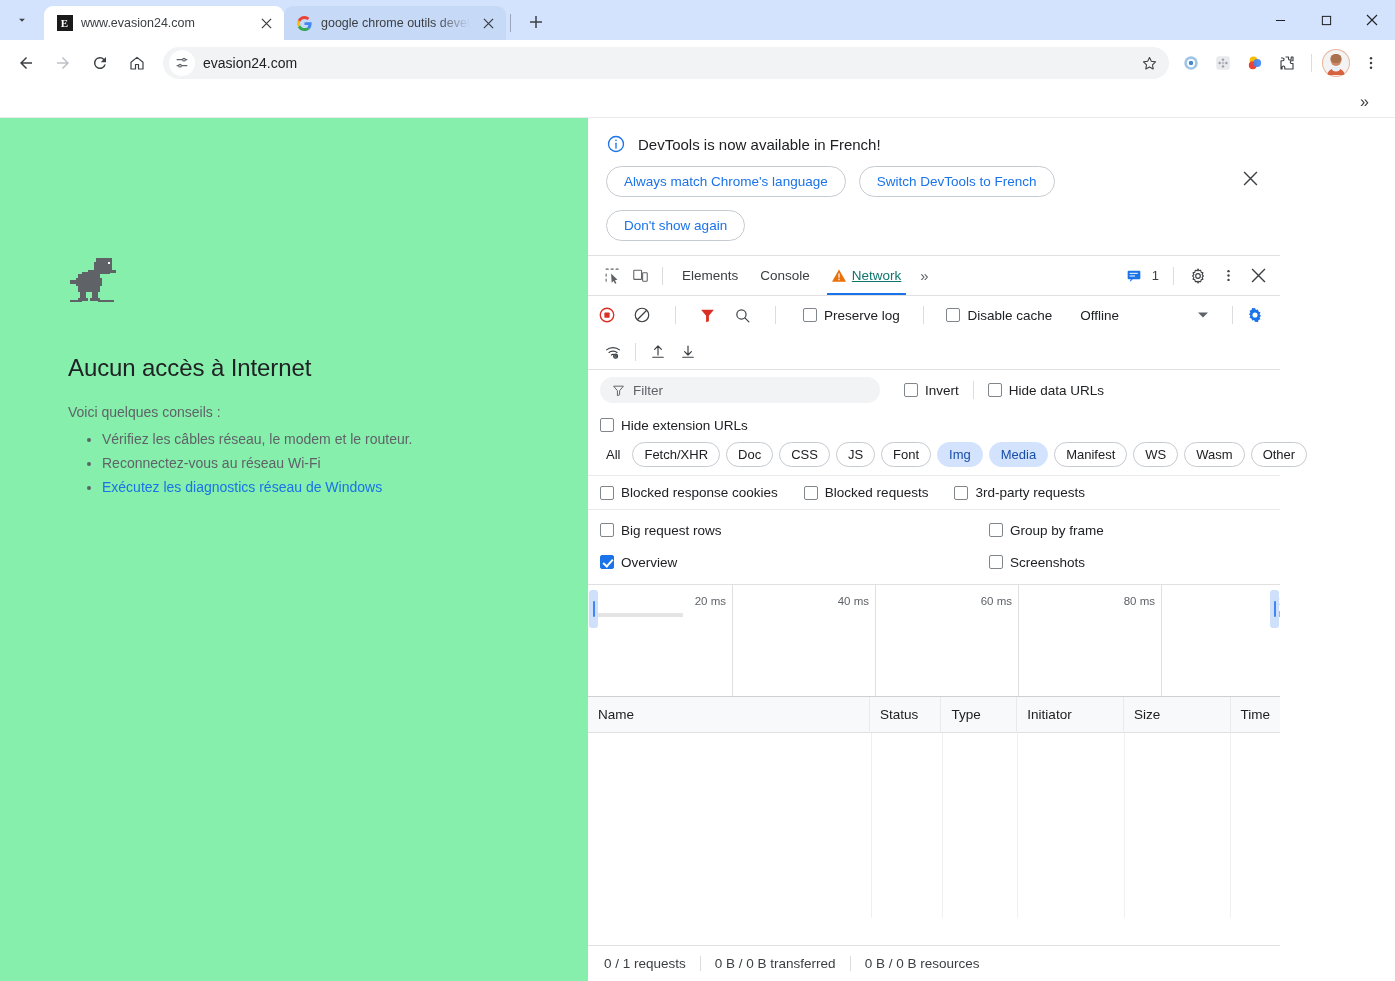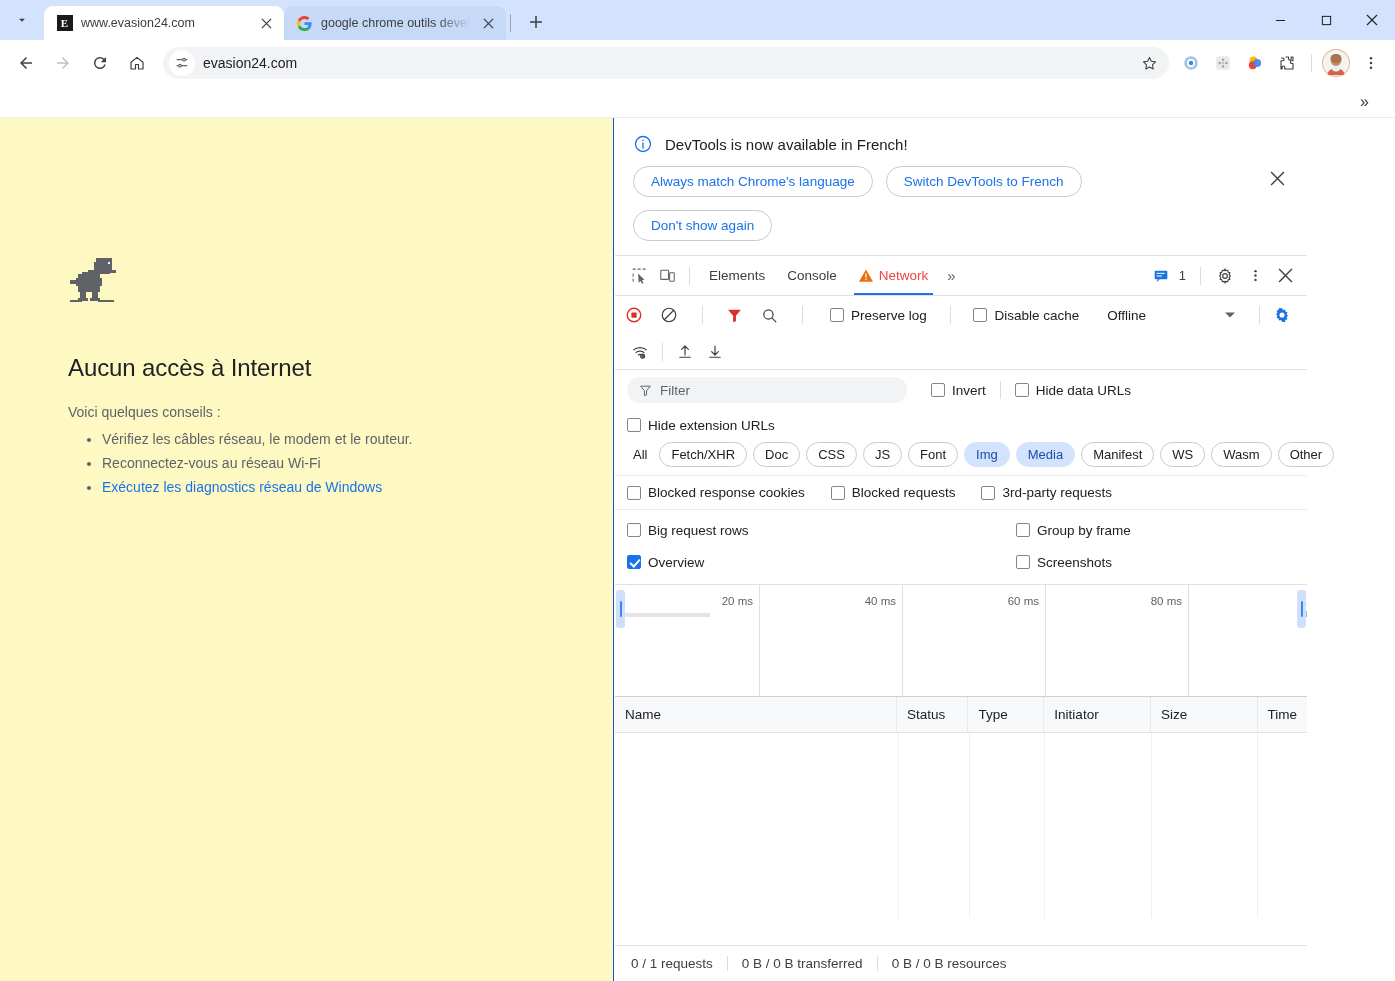--- a/index.html
+++ b/index.html
@@ -69,35 +69,35 @@
   
   .bookmarkbar {
     position:absolute; top:86px; left:0; width:1395px; height:32px; background:#fff;
     display:flex; align-items:center; justify-content:flex-end; padding-right:26px;
     border-bottom:1px solid #e8eaed;
   }
   .bm-overflow { color:#3c4043; cursor:pointer; font-size:16px; line-height:1; }
 
   
   .page {
-    position:absolute; top:118px; left:0; width:614px; height:863px; background:#fef9c3;
+    position:absolute; top:118px; left:0; width:614px; height:863px; background:#86efac;
     border-right:1px solid #1d4ed8;
   }
   .errorbox { position:absolute; left:68px; top:138px; width:470px; }
   .dino { width:56px; height:50px; margin-bottom:48px; }
   .err-title { font-size:24px; font-weight:400; color:#202124; letter-spacing:-.1px; margin-bottom:22px; }
   .err-sub { font-size:14px; color:#5f6368; margin-bottom:8px; }
   .err-list { list-style:disc; padding-left:34px; }
   .err-list li { font-size:14px; color:#5f6368; line-height:23px; margin-bottom:1px; }
   .err-list li a { color:#1a73e8; text-decoration:none; }
   .err-code { margin-top:24px; font-size:11.5px; color:#5f6368; letter-spacing:.2px; }
 
   
   .devtools {
-    position:absolute; top:118px; left:615px; width:692px; height:863px;
+    position:absolute; top:118px; left:588px; width:692px; height:863px;
     background:#fff; font-size:12px; color:#202124;
   }
   
   .notice { position:relative; padding:16px 18px 14px 18px; border-bottom:1px solid #e0e0e0; }
   .notice-row { display:flex; align-items:center; gap:12px; margin-bottom:12px; }
   .notice-text { font-size:15px; color:#202124; }
   .notice-btns { display:flex; flex-wrap:wrap; gap:13px; max-width:600px; }
   .pillbtn {
     border:1px solid #c6cbd1; background:#fff; color:#1a73e8; border-radius:16px;
     padding:7px 17px; font-size:13.5px; cursor:pointer; font-family:"Liberation Sans",sans-serif;
@@ -106,21 +106,21 @@
   .notice-close { position:absolute; right:16px; top:46px; width:28px;height:28px;display:flex;align-items:center;justify-content:center;cursor:pointer;color:#3c4043; }
 
   
   .dt-tabbar { display:flex; align-items:center; height:40px; border-bottom:1px solid #e0e0e0; padding:0 8px 0 10px; }
   .dt-iconbtn { width:28px;height:28px;display:flex;align-items:center;justify-content:center;cursor:pointer;color:#5f6368;border-radius:3px; }
   .dt-sep { width:1px;height:18px;background:#dadce0;margin:0 8px; }
   .dt-tab {
     height:39px; display:flex;align-items:center; gap:6px; padding:0 11px;
     font-size:13.5px; color:#3c4043; cursor:pointer; position:relative;
   }
-  .dt-tab.active { color:#ef4444; }
+  .dt-tab.active { color:#0f766e;text-decoration:underline; }
   .dt-tab.active::after { content:""; position:absolute; left:6px; right:6px; bottom:0; height:2px; background:#1a73e8; }
   .warn-tri { color:#e8710a; font-size:13px; line-height:1; }
   .dt-more { padding:0 8px; color:#5f6368; cursor:pointer; font-size:15px; }
   .dt-right { margin-left:auto; display:flex; align-items:center; gap:2px; }
   .issue-count { font-size:13px; color:#3c4043; margin-left:2px; margin-right:4px; }
 
   
   .net-toolbar { display:flex; align-items:center; height:38px; padding:0 10px; gap:16px; }
   .tb-ico { width:30px;height:28px;display:flex;align-items:center;justify-content:center;cursor:pointer;color:#5f6368; }
   .tb-sep { width:1px;height:18px;background:#dadce0;margin:0 7px; }

